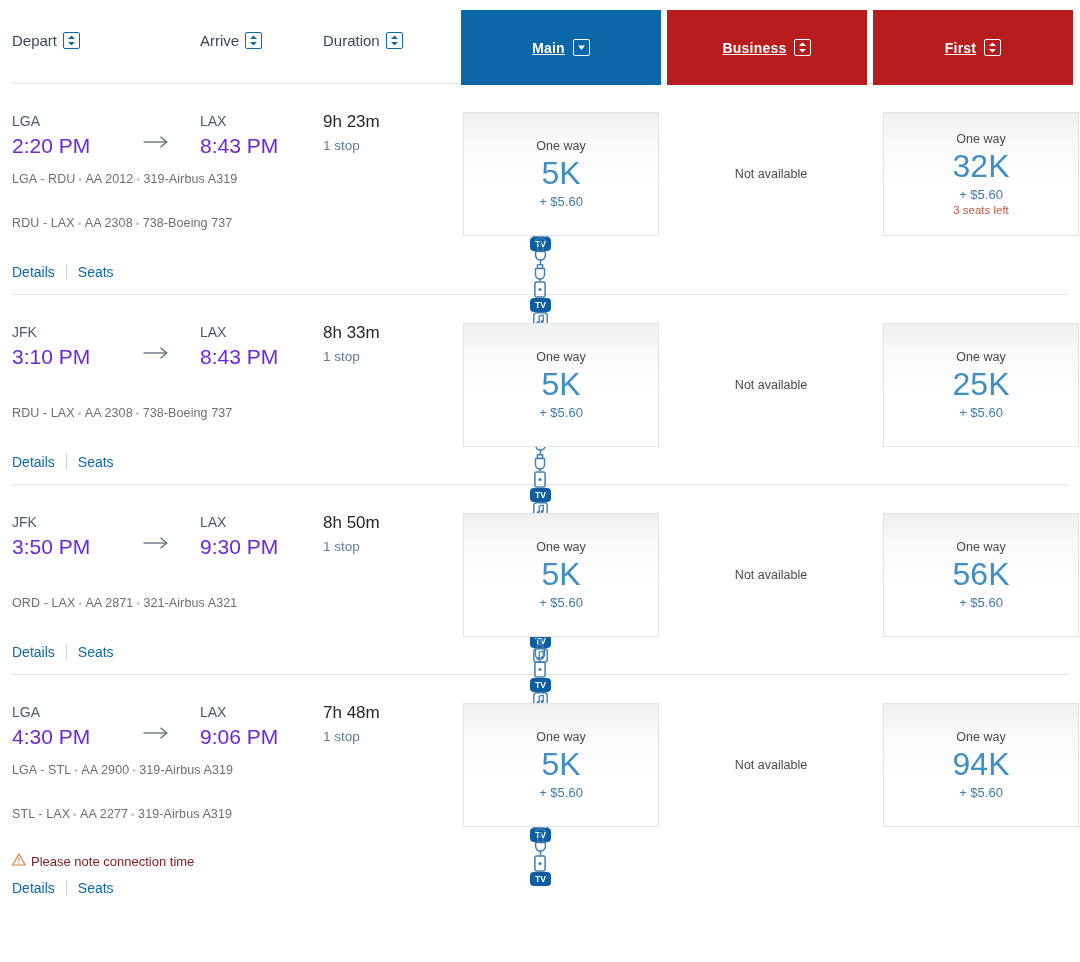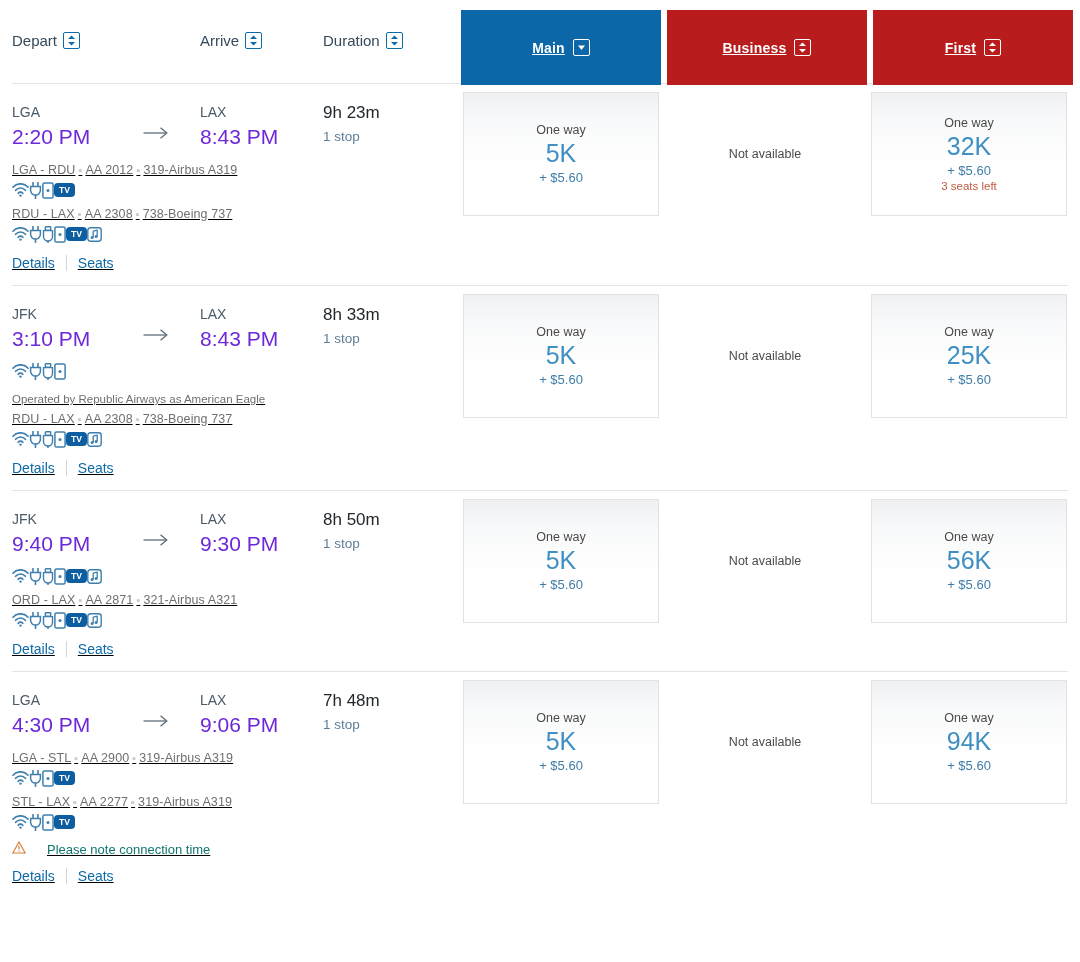--- a/index.html
+++ b/index.html
@@ -3,21 +3,21 @@
 <meta charset="utf-8">
 <style>
   * { box-sizing: border-box; }
   html, body {
     margin: 0; padding: 0;
     width: 1080px; height: 962px;
     background: #ffffff;
     font-family: "Liberation Sans", sans-serif;
     -webkit-font-smoothing: antialiased;
   }
-  .page { position: relative; width: 1080px; height: 962px; overflow: hidden; text-decoration: underline; }
+  .page { position: relative; width: 1080px; height: 962px; overflow: hidden; }
 
   
   .header {
     position: relative;
     height: 84px;
     border-bottom: 1px solid #e3e3e3;
     margin: 0 12px;
   }
   .sort-col {
     position: absolute;
@@ -59,21 +59,21 @@
     cursor: pointer;
   }
   .tab .tlbl { text-decoration: underline; letter-spacing: .2px; }
   .tab.active  { background: #0b67a7; }
   .tab.passive { background: #b91c1c; }
   .tab .sortbox { border-color: #ffffff; background: transparent; }
 
   
   .row {
     position: relative;
-    margin: 8px 12px;
+    margin: 17px 12px;
     border-bottom: 1px solid #e3e3e3;
     padding: 12px 0 14px 0;
   }
   .row:last-child { border-bottom: none; }
 
   .itin { position: relative; }
 
   .times {
     position: relative;
     height: 52px;
@@ -128,70 +128,71 @@
     font-size: 11.5px;
     color: #6f6f6f;
     margin: 12px 0 4px 0;
   }
 
   .amen {
     display: flex;
     align-items: center;
     height: 20px;
     margin: 3px 0 2px 0;
+    flex-direction: column;
   }
   .amen svg { display: block; }
 
   .warn {
     display: flex;
     align-items: center;
-    gap: 21px;
+    gap: 5px;
     font-size: 13px;
-    color: #0f766e;
+    color: #7f1d1d;
     margin: 9px 0 2px 0;
   }
 
   .links {
     margin-top: 11px;
     display: flex;
     align-items: center;
     gap: 11px;
     font-size: 14px;
   }
   .links a { color: #0d6aa8; text-decoration: none; cursor: pointer; }
   .vdiv { width: 1px; height: 16px; background: #cfd6dc; }
 
   
   .prices {
     position: absolute;
-    top: 0px;
+    top: 11px;
     left: 449px;
     display: flex;
-    gap: 4px;
+    gap: 10px;
   }
   .pcell {
     width: 200px;
     height: 124px;
     display: flex;
     align-items: center;
     justify-content: center;
   }
   .card {
     width: 196px;
     height: 124px;
     border: 1px solid #e0e2e4;
     background: linear-gradient(180deg, #eff0f2 0%, #f8f9fa 22%, #ffffff 60%);
     display: flex;
     flex-direction: column;
     align-items: center;
     justify-content: center;
     cursor: pointer;
   }
   .oneway { font-size: 12.5px; color: #4a4a4a; margin-bottom: 2px; }
-  .miles  { font-size: 25px; color: #3f8fc4; line-height: 1.18; font-weight: 400; }
+  .miles  { font-size: 32px; color: #3f8fc4; line-height: 1.18; font-weight: 400; }
   .fee    { font-size: 13px; color: #3f7da8; margin-top: 1px; }
   .seats-left { font-size: 11.5px; color: #c05a43; margin-top: 2px; }
   .notavail { font-size: 12.5px; color: #4a4a4a; }
 </style>
 </head>
 <body>
 
 <div class="page">
 
   <div class="header">
@@ -423,21 +424,20 @@
                 </svg>
               </span>
               <span>
                 <svg width="12" height="17" viewBox="0 0 12 17">
         <rect x="0.9" y="0.9" width="10.2" height="15.2" rx="1.6" stroke="#3f7fae" stroke-width="1.5" fill="none"></rect>
         <circle cx="6" cy="8.5" r="1.5" fill="#3f7fae"></circle>
                 </svg>
               </span>
             </div>
   </div>
-      <div class="oper">Operated by Republic Airways as American Eagle</div>
       <div class="seg">
     <div class="seg-text">RDU - LAX<span class="sep">▪</span>AA 2308<span class="sep">▪</span>738-Boeing 737</div>
     <div class="amen">
               <span>
                 <svg width="17" height="14" viewBox="0 0 17 14">
         <path d="M1 4.2 A10 10 0 0 1 16 4.2" stroke="#3f7fae" stroke-width="1.7" fill="none" stroke-linecap="round"></path>
         <path d="M3.6 7.3 A6.4 6.4 0 0 1 13.4 7.3" stroke="#3f7fae" stroke-width="1.7" fill="none" stroke-linecap="round"></path>
         <path d="M6.2 10.3 A2.9 2.9 0 0 1 10.8 10.3" stroke="#3f7fae" stroke-width="1.7" fill="none" stroke-linecap="round"></path>
         <circle cx="8.5" cy="12.6" r="1.2" fill="#3f7fae"></circle>
                 </svg>
@@ -505,21 +505,21 @@
       <div class="fee">+ $5.60</div>
 
     </div>
           </div>
         </div>
   </div>
   <div class="row">
     <div class="itin">
       <div class="times">
         <span class="airport col-dep">JFK</span>
-        <span class="time col-dep">9:40 PM</span>
+        <span class="time col-dep">3:50 PM</span>
         <span class="arrow">
           <svg width="26" height="14" viewBox="0 0 26 14">
                 <path d="M0.5 7 H23" stroke="#5d6d7b" stroke-width="1.3"></path>
                 <path d="M17.5 1.8 L23.8 7 L17.5 12.2" stroke="#5d6d7b" stroke-width="1.3" fill="none"></path>
               </svg>
         </span>
         <span class="airport col-arr">LAX</span>
         <span class="time col-arr">9:30 PM</span>
         <span class="dur-main">8h 50m</span>
         <span class="dur-stop">1 stop</span>

